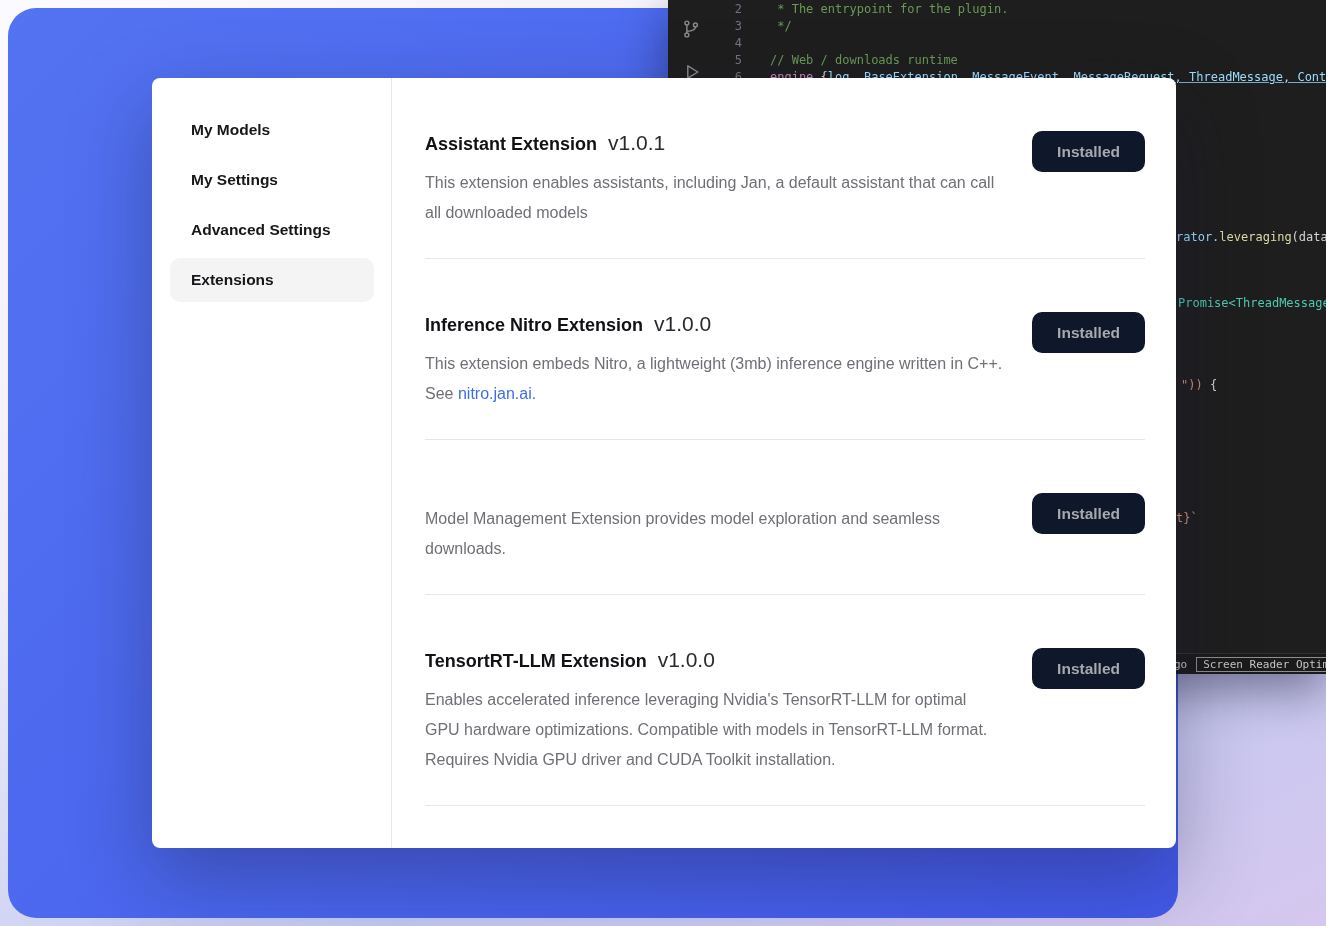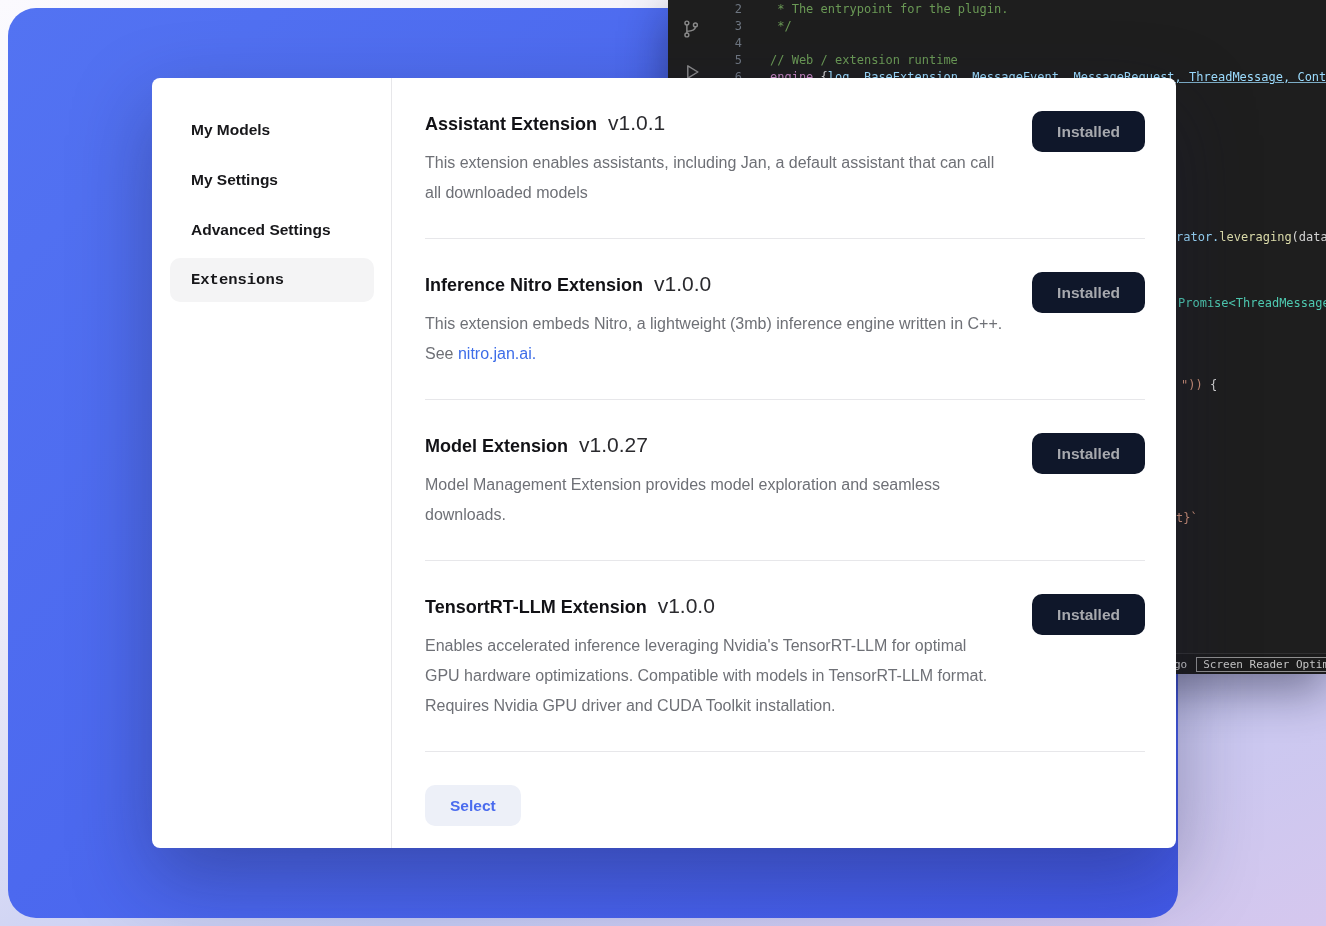--- a/index.html
+++ b/index.html
@@ -65,23 +65,23 @@
     background: #ffffff; border-radius: 8px;
     box-shadow: 0 30px 80px rgba(25,25,60,.35);
     display: flex; overflow: hidden; z-index: 5;
   }
   .sidebar { width: 240px; flex: none; border-right: 1px solid #e7e7ea; padding: 30px 17px 0 18px; }
   .nav-item {
     height: 44px; display: flex; align-items: center; padding: 0 21px;
     border-radius: 10px; margin-bottom: 6px;
     font-size: 15.5px; font-weight: 700; color: #17171a; cursor: pointer;
   }
-  .nav-item.active { background: #f4f4f5; font-family: Liberation Mono, monospace; }
+  .nav-item.active { background: #f4f4f5; }
   .content { flex: 1; padding: 0 31px 0 33px; display: flex; flex-direction: column; }
-  .ext-item { border-bottom: 1px solid #e7e7ea; padding: 33px 0 30px; }
+  .ext-item { border-bottom: 1px solid #e7e7ea; padding: 33px 0 30px; margin-top: 20px; }
   .ext-item.last { border-bottom: none; }
   .ext-row { display: flex; justify-content: space-between; align-items: flex-start; }
   .ext-title-row { display: flex; align-items: baseline; gap: 11px; }
   .ext-title { font-size: 18px; font-weight: 700; color: #121216; line-height: 26px; }
   .ext-version { font-size: 21px; color: #2a2a2e; }
   .ext-desc { margin-top: 11px; font-size: 16px; line-height: 30px; color: #6e7076; max-width: 578px; }
   .btn {
     flex: none; height: 41px; padding: 0 25px; border: none; border-radius: 10px;
     font-family: inherit; font-size: 15.5px; font-weight: 600; cursor: pointer;
   }
@@ -119,21 +119,21 @@
     <div class="code-line">
       <span class="ln">3</span>
       <span class="code-text tok-comment"> */</span>
     </div>
     <div class="code-line">
       <span class="ln">4</span>
       <span class="code-text tok-comment"></span>
     </div>
     <div class="code-line">
       <span class="ln">5</span>
-      <span class="code-text tok-comment">// Web / extension runtime</span>
+      <span class="code-text tok-comment">// Web / downloads runtime</span>
     </div>
     <div class="code-line">
       <span class="ln">6</span>
       <span class="code-text"><span class="tok-keyword">engine</span><span class="tok-plain"> {</span><span class="tok-imports">log, BaseExtension, MessageEvent, MessageRequest, ThreadMessage, ContentType</span></span>
     </div>
   </div>
 
   <div class="frag frag-call"><span class="tok-ident">rator.</span><span class="tok-fn">leveraging</span><span class="tok-plain">(data));</span></div>
 
   <div class="frag frag-type"><span class="tok-type">Promise&lt;ThreadMessage&gt;</span></div>
@@ -188,24 +188,20 @@
           </div>
           <p class="ext-desc"><span>This extension embeds Nitro, a lightweight (3mb) inference engine written in C++. See </span><a href="#" class="link">nitro.jan.ai.</a></p>
         </div>
         <button type="button" class="btn btn-installed">Installed</button>
       </div>
     </div>
 
     <div class="ext-item">
       <div class="ext-row">
         <div>
-          <div class="ext-title-row">
-            <span class="ext-title">Model Extension</span>
-            <span class="ext-version">v1.0.27</span>
-          </div>
           <p class="ext-desc">Model Management Extension provides model exploration and seamless downloads.</p>
         </div>
         <button type="button" class="btn btn-installed">Installed</button>
       </div>
     </div>
 
     <div class="ext-item">
       <div class="ext-row">
         <div>
           <div class="ext-title-row">

